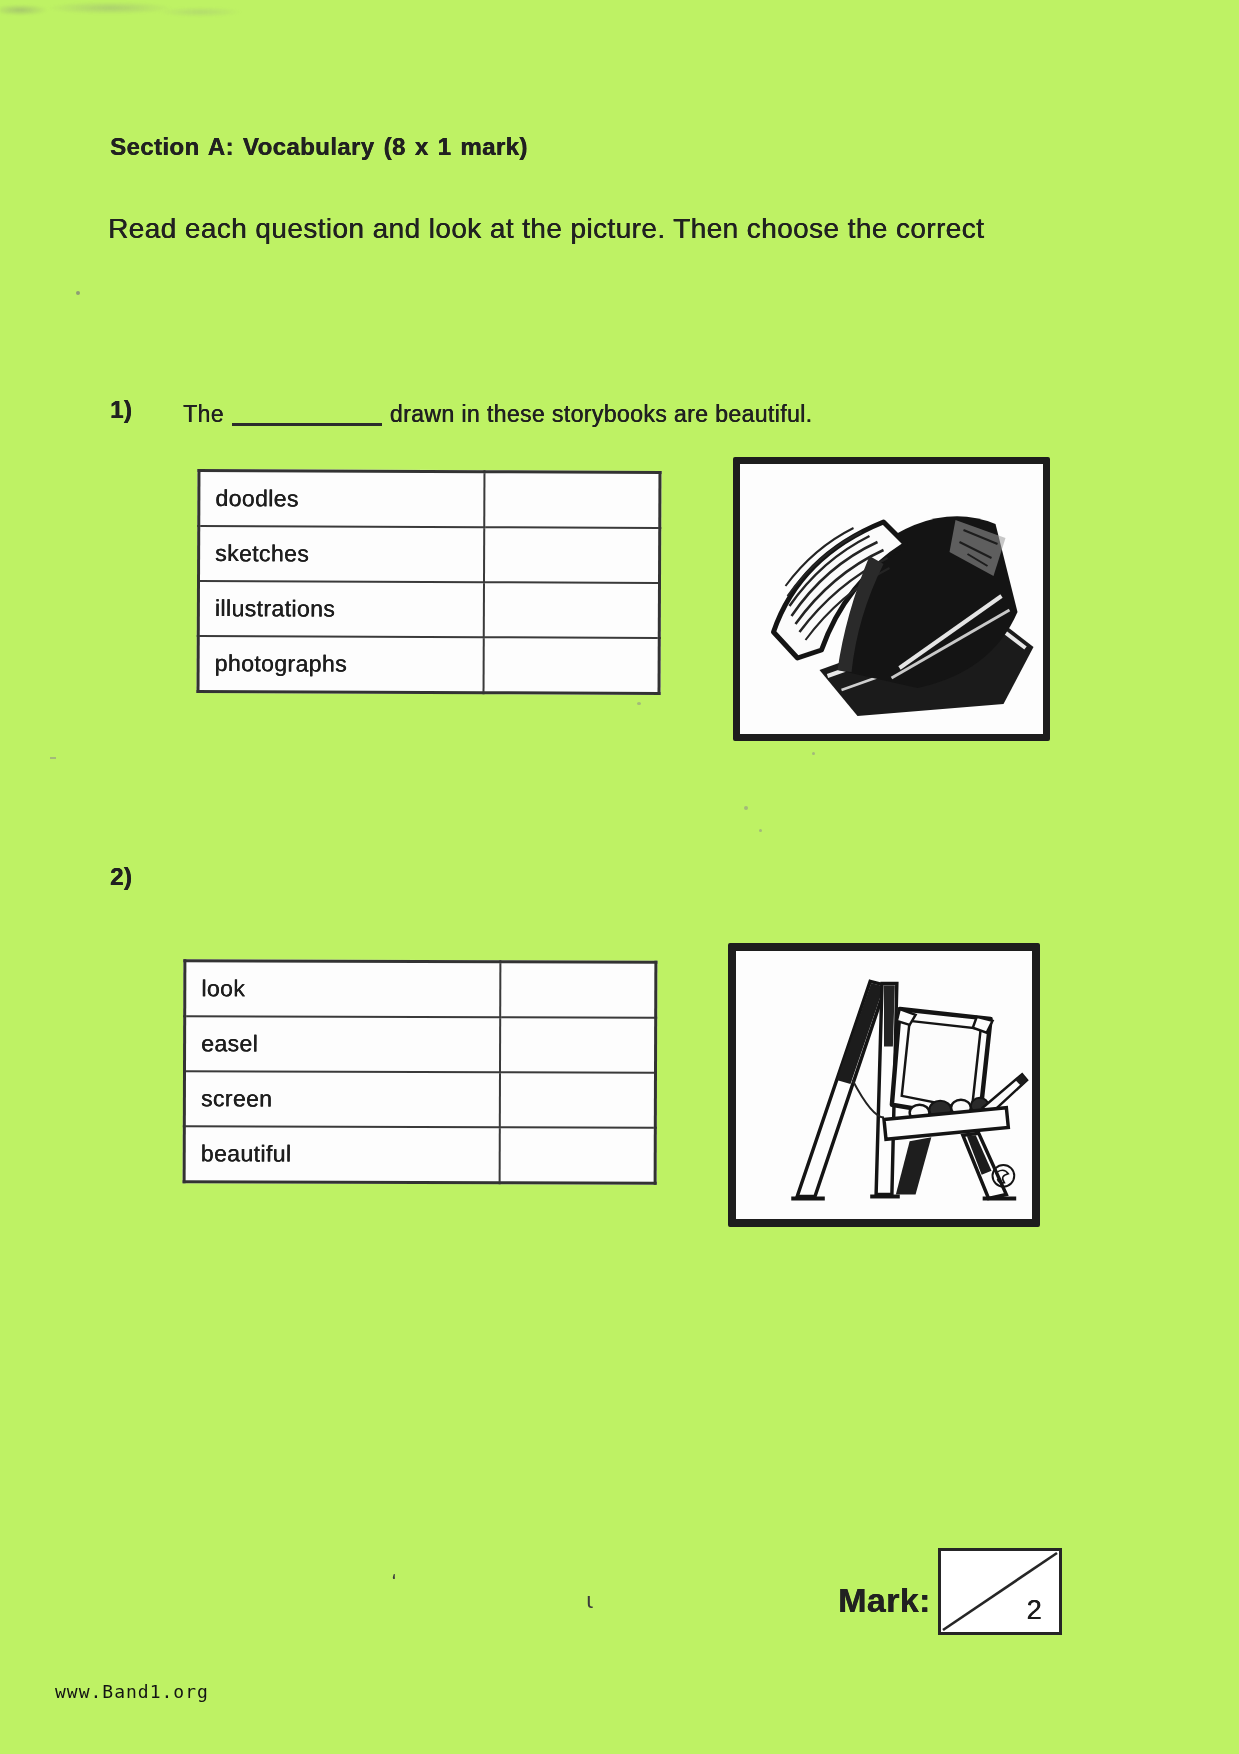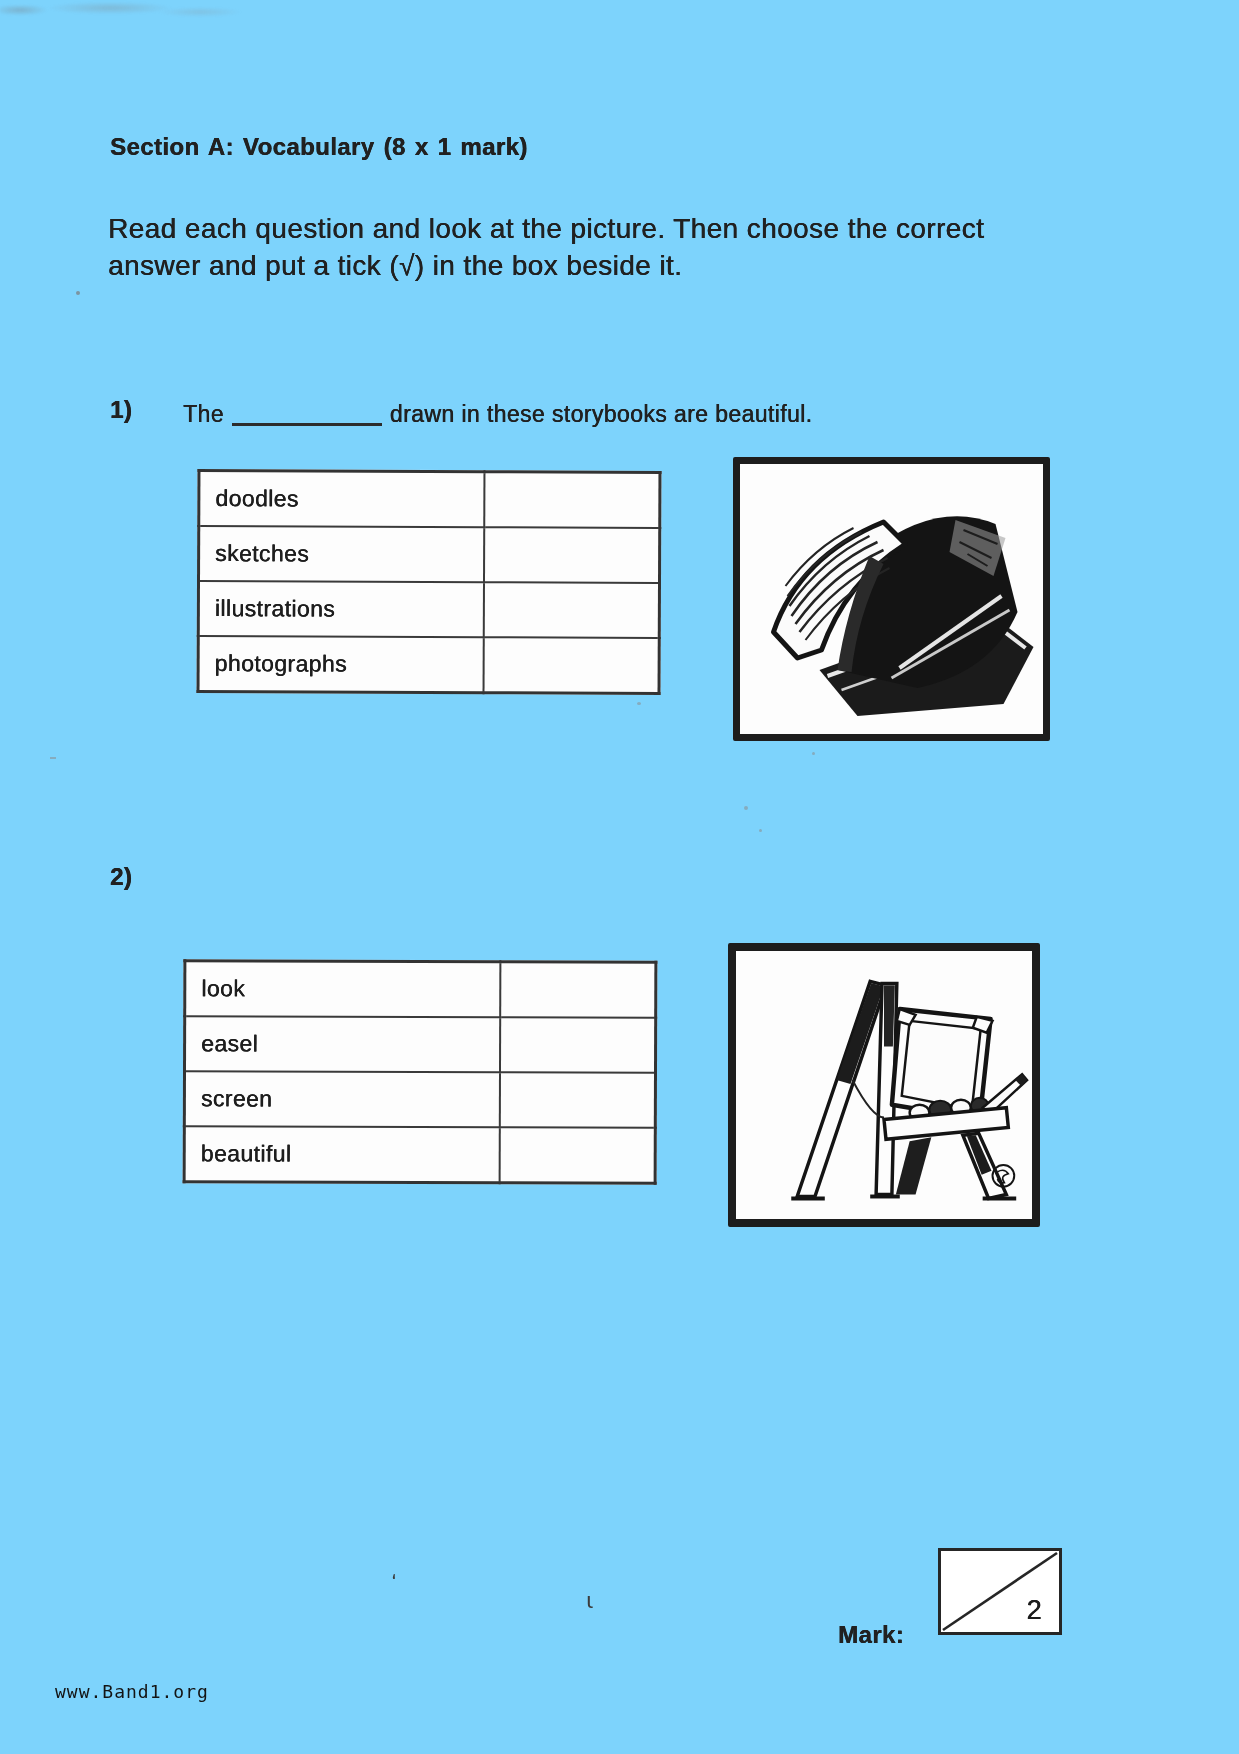--- a/index.html
+++ b/index.html
@@ -1,18 +1,18 @@
 <!DOCTYPE html>
 <html><head>
 <meta charset="utf-8">
 <style>
   html,body{margin:0;padding:0;background:#e8e8e8;}
   .page{
     position:relative;width:1239px;height:1754px;margin:0 auto;
-    background:#7dd3fc;overflow:hidden;
+    background:#bef264;overflow:hidden;
     font-family:"Liberation Sans",sans-serif;color:#212121;
   }
   
   .ink{ text-shadow:0.4px 0 currentColor, 0 0 0.6px rgba(30,30,30,.55); letter-spacing:.4px; }
 
   .scan-smudge{
     position:absolute;left:0;top:0;width:245px;height:24px;
     background:
       radial-gradient(ellipse 40px 8px at 20px 10px, rgba(120,120,125,.35), transparent 70%),
       radial-gradient(ellipse 90px 9px at 110px 8px, rgba(130,130,135,.30), transparent 70%),
@@ -45,21 +45,21 @@
   table.t2{left:183px;top:960px;transform:rotate(.2deg);}
   table.t2 td.opt{width:298px;}
   table.t2 td.tick{width:138px;}
   table.options{border:3px solid #333;}
 
   .pic{position:absolute;background:#fdfdfd;}
   .pic-1{left:733px;top:457px;width:303px;height:270px;border:7px solid #1d1d1d;border-radius:2px;}
   .pic-2{left:728px;top:943px;width:296px;height:268px;border:8px solid #1d1d1d;border-radius:2px;}
   .pic svg{width:100%;height:100%;display:block;}
 
-  .mark-label{position:absolute;left:838px;top:1581px;font-size:24px;font-weight:bold;margin-top:40px;}
+  .mark-label{position:absolute;left:838px;top:1581px;font-size:34px;font-weight:bold;}
   .mark-box{position:absolute;left:938px;top:1548px;width:118px;height:81px;border:3px solid #262626;background:#fff;}
   .mark-box svg{position:absolute;left:0;top:0;width:100%;height:100%;}
   .mark-value{position:absolute;right:17px;bottom:6px;font-size:27px;color:#1c1c1c;}
 
   .footer-url{
     position:absolute;left:55px;top:1681px;
     font-family:"DejaVu Sans Mono",monospace;font-size:18px;color:#141414;letter-spacing:1px;
   }
 
   .stray{position:absolute;color:#3c3c3c;font-size:19px;font-family:"DejaVu Sans",sans-serif;}
@@ -77,21 +77,20 @@
   <div class="speck" style="left:637px;top:702px;width:4px;height:3px;"></div>
   <div class="speck" style="left:744px;top:806px;width:4px;height:4px;"></div>
   <div class="speck" style="left:759px;top:829px;width:3px;height:3px;"></div>
   <div class="speck" style="left:50px;top:757px;width:6px;height:2px;border-radius:0;"></div>
   <div class="speck" style="left:812px;top:752px;width:3px;height:3px;"></div>
 
   <h1 class="section-title ink">Section A: Vocabulary (8 x 1 mark)</h1>
 
   <p class="instructions ink">
     <span>Read each question and look at the picture. Then choose the correct</span>
-    <span>answer and put a tick (√) in the box beside it.</span>
   </p>
 
   <span class="qnum ink" style="left:110px;top:396px;">1)</span>
   <p class="qtext ink" style="left:183px;top:396px;">
     <span>The</span><span class="blank blank-1"></span><span>drawn in these storybooks are beautiful.</span>
   </p>
 
   <table class="options t1">
     <tbody>
         <tr>

